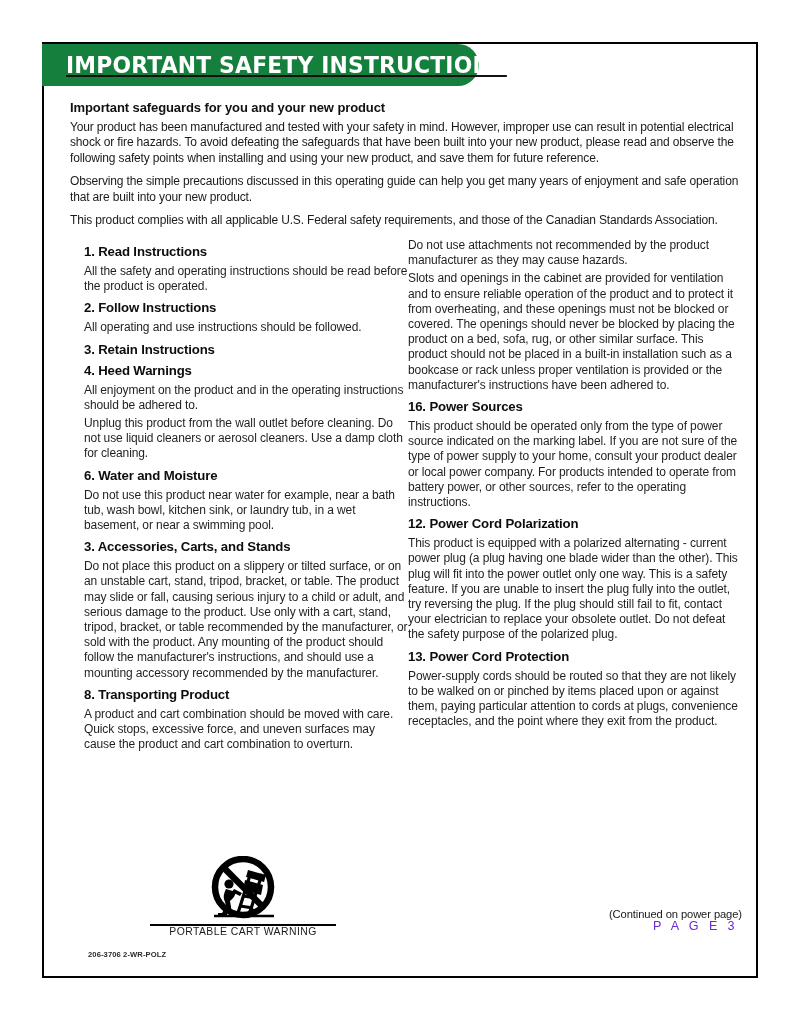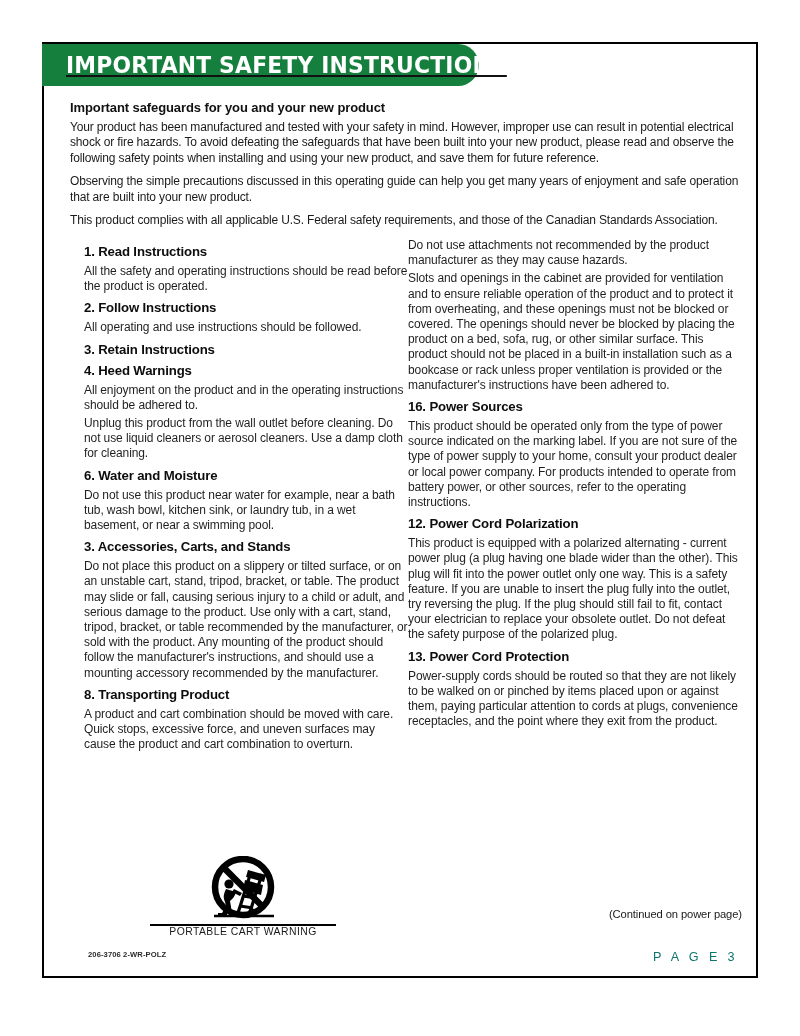--- a/index.html
+++ b/index.html
@@ -135,24 +135,24 @@
   .foot-code {
     position: absolute;
     left: 88px; top: 950px;
     font-size: 7.6px;
     font-weight: bold;
     letter-spacing: 0.1px;
     color: #2a2a2a;
   }
   .foot-page {
     position: absolute;
-    right: 62px; top: 950px;
+    right: 62px; top: 919px;
     font-size: 12.6px;
     letter-spacing: 3.4px;
-    color: #0f766e;
+    color: #6d28d9;
   }
 </style>
 </head>
 <body>
 
 <div class="page-frame"></div>
 
 <div class="banner">
   <div class="banner-title">IMPORTANT SAFETY INSTRUCTIONS</div>
 </div>

